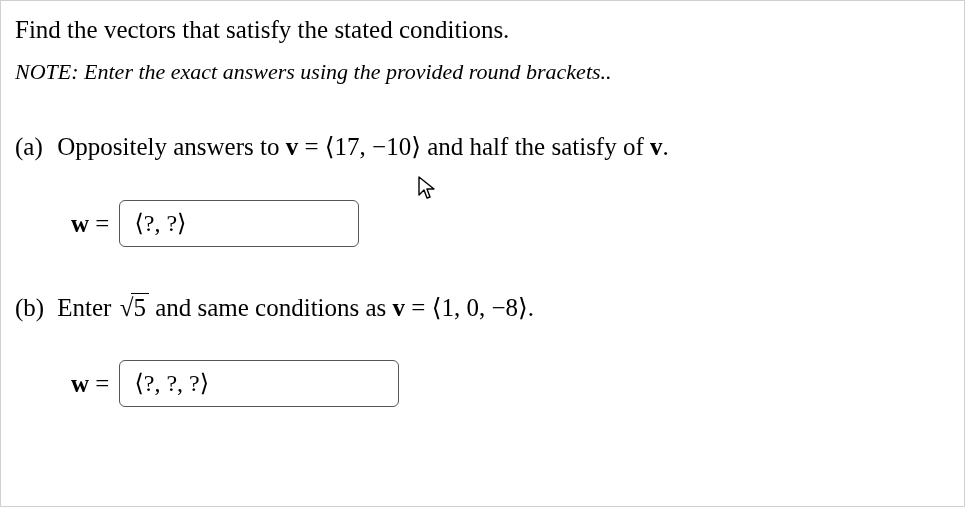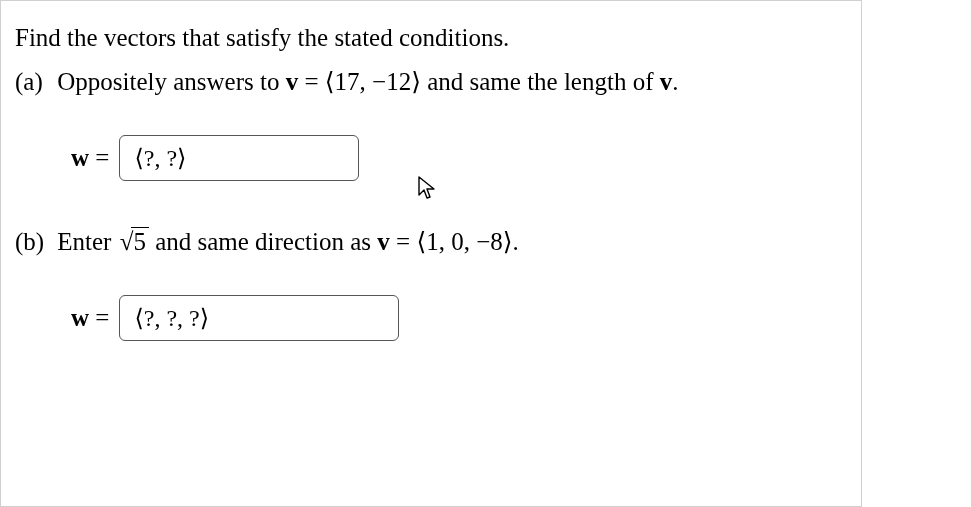--- a/index.html
+++ b/index.html
@@ -4,23 +4,23 @@
 <style>
   html, body {
     margin: 0;
     padding: 0;
     background: #fff;
     font-family: "Times New Roman", Times, serif;
     color: #000;
   }
   .page {
     box-sizing: border-box;
-    width: 862px;
+    width: 965px;
     height: 507px;
-    padding: 20px 14px 18px 14px;
+    padding: 12px 14px 18px 14px;
     border: 1px solid #d0d0d0;
     font-size: 24px;
     line-height: 1.35;
     position: relative;
   }
   .prompt {
     font-size: 25px;
     margin-bottom: 10px;
   }
   .note {
@@ -73,32 +73,35 @@
     pointer-events: none;
   }
 </style>
 </head>
 <body>
 
 <div class="page">
 
   <div class="prompt">Find the vectors that satisfy the stated conditions.</div>
 
+  <div class="note">
+    <span>NOTE:</span><span> Enter the exact answers using the provided round brackets..</span>
+  </div>
 
   <div class="part">
-    <span class="part-label">(a)</span><span> Oppositely answers to </span><span class="bold">v</span><span> = </span><span>⟨17, −12⟩</span><span> and same the length of </span><span class="bold">v</span><span>.</span>
+    <span class="part-label">(a)</span><span> Oppositely answers to </span><span class="bold">v</span><span> = </span><span>⟨17, −10⟩</span><span> and half the satisfy of </span><span class="bold">v</span><span>.</span>
   </div>
 
   <div class="answer-row">
     <span><span class="bold">w</span><span> = </span></span>
     <span class="answer-box a">⟨?, ?⟩</span>
   </div>
 
   <div class="part">
-    <span class="part-label">(b)</span><span> Enter </span><span class="sqrt"><span>√</span><span class="radicand">5</span></span><span> and same direction as </span><span class="bold">v</span><span> = </span><span>⟨1, 0, −8⟩</span><span>.</span>
+    <span class="part-label">(b)</span><span> Enter </span><span class="sqrt"><span>√</span><span class="radicand">5</span></span><span> and same conditions as </span><span class="bold">v</span><span> = </span><span>⟨1, 0, −8⟩</span><span>.</span>
   </div>
 
   <div class="answer-row">
     <span><span class="bold">w</span><span> = </span></span>
     <span class="answer-box b">⟨?, ?, ?⟩</span>
   </div>
 
   <svg class="cursor-icon" width="22" height="26" viewBox="0 0 22 26">
     <path d="M2 2 L2 20 L7 15 L10 23 L13 22 L10 14 L17 14 Z" fill="#fff" stroke="#000" stroke-width="1.4" stroke-linejoin="round"></path>
   </svg>

